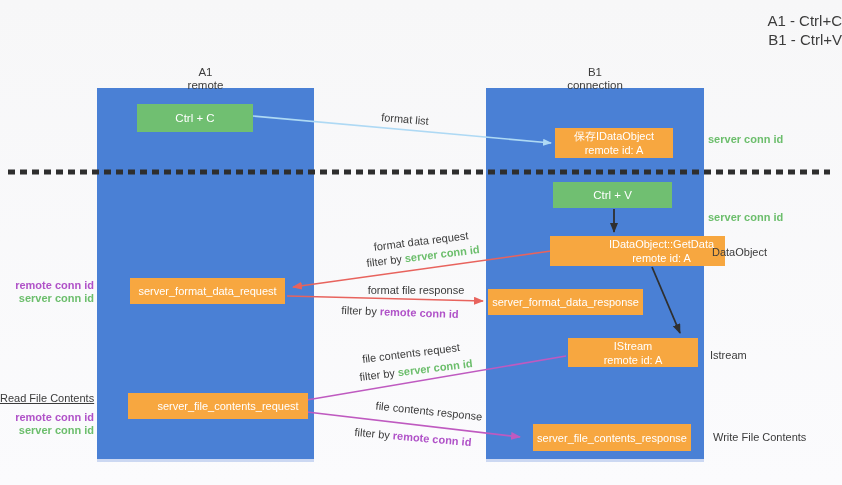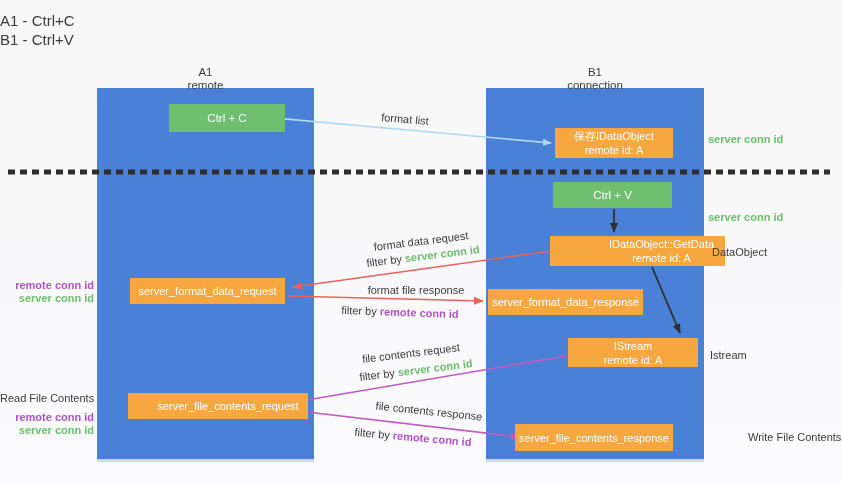--- a/index.html
+++ b/index.html
@@ -10,21 +10,21 @@
   }
   .canvas{
     position:relative;
     width:842px;height:485px;
     background:linear-gradient(#f7f7f8, #fbfbfd);
     overflow:hidden;
   }
   .abs{position:absolute;}
   .title{
     left:0;top:11px;width:842px;
-    text-align:left;font-size:15px;line-height:19px;color:#3c3c3c;
+    text-align:right;font-size:15px;line-height:19px;color:#3c3c3c;
   }
   .lane{
     background:#4a80d5;
     border-bottom:3px solid #ccd8f2;
     z-index:1;
   }
   .lane-header{
     text-align:center;font-size:11.5px;line-height:13px;color:#3c3c3c;z-index:2;margin-top:10px;
   }
   svg.arrows{left:0;top:0;z-index:2;pointer-events:none;}
@@ -93,21 +93,21 @@
 
     <line x1="287" y1="296" x2="483" y2="301" stroke="#e8635d" stroke-width="1.6" marker-end="url(#m-red)"></line>
 
     <line x1="652" y1="267" x2="680" y2="333" stroke="#2f2f2f" stroke-width="1.8" marker-end="url(#m-black)"></line>
 
     <line x1="566" y1="356" x2="295" y2="402" stroke="#bf5ac0" stroke-width="1.6" marker-end="url(#m-mag)"></line>
 
     <line x1="290" y1="410" x2="520" y2="437" stroke="#bf5ac0" stroke-width="1.6" marker-end="url(#m-mag)"></line>
   </svg>
 
-  <div class="abs node green-node" style="left:137px;top:104px;width:116px;height:28px;margin-left:32px;">
+  <div class="abs node green-node" style="left:137px;top:104px;width:116px;height:28px;">
     <div>Ctrl + C</div>
   </div>
 
   <div class="abs node orange-node" style="left:555px;top:128px;width:118px;height:30px;">
     <div>保存IDataObject</div>
     <div>remote id: A</div>
   </div>
 
   <div class="abs node green-node" style="left:553px;top:182px;width:119px;height:26px;">
     <div>Ctrl + V</div>
@@ -128,21 +128,21 @@
 
   <div class="abs node orange-node" style="left:568px;top:338px;width:130px;height:29px;">
     <div>IStream</div>
     <div>remote id: A</div>
   </div>
 
   <div class="abs node orange-node" style="left:128px;top:393px;width:160px;height:26px;padding-left:20px;">
     <div>server_file_contents_request</div>
   </div>
 
-  <div class="abs node orange-node" style="left:515px;top:424px;width:158px;height:27px;">
+  <div class="abs node orange-node" style="left:533px;top:424px;width:158px;height:27px;">
     <div>server_file_contents_response</div>
   </div>
 
   <div class="abs alabel" style="left:405px;top:119px;transform:translate(-50%,-50%) rotate(5deg);">format list</div>
 
   <div class="abs alabel" style="left:421px;top:241px;transform:translate(-50%,-50%) rotate(-7deg);">format data request</div>
   <div class="abs alabel" style="left:423px;top:256px;transform:translate(-50%,-50%) rotate(-7deg);">
     <span>filter by</span><span class="green-text sp">server conn id</span>
   </div>
 
@@ -158,27 +158,27 @@
 
   <div class="abs alabel" style="left:429px;top:411px;transform:translate(-50%,-50%) rotate(6deg);">file contents response</div>
   <div class="abs alabel" style="left:413px;top:437px;transform:translate(-50%,-50%) rotate(5deg);">
     <span>filter by</span><span class="purple-text sp">remote conn id</span>
   </div>
 
   <div class="abs side-label green-text" style="left:708px;top:133px;">server conn id</div>
   <div class="abs side-label green-text" style="left:708px;top:211px;">server conn id</div>
   <div class="abs side-label" style="left:712px;top:246px;">DataObject</div>
   <div class="abs side-label" style="left:710px;top:349px;">Istream</div>
-  <div class="abs side-label" style="left:713px;top:431px;margin-left:35px;">Write File Contents</div>
+  <div class="abs side-label" style="left:713px;top:431px;">Write File Contents</div>
 
   <div class="abs pair" style="left:0;top:279px;">
     <div class="purple-text">remote conn id</div>
     <div class="green-text">server conn id</div>
   </div>
 
-  <div class="abs side-label" style="left:0;top:392px;width:94px;text-align:right;">Read File Contents</div>
+  <div class="abs side-label" style="left:0;top:392px;width:94px;text-align:right;text-decoration:underline;">Read File Contents</div>
 
   <div class="abs pair" style="left:0;top:411px;">
     <div class="purple-text">remote conn id</div>
     <div class="green-text">server conn id</div>
   </div>
 
 </div>
 
 </body></html>

